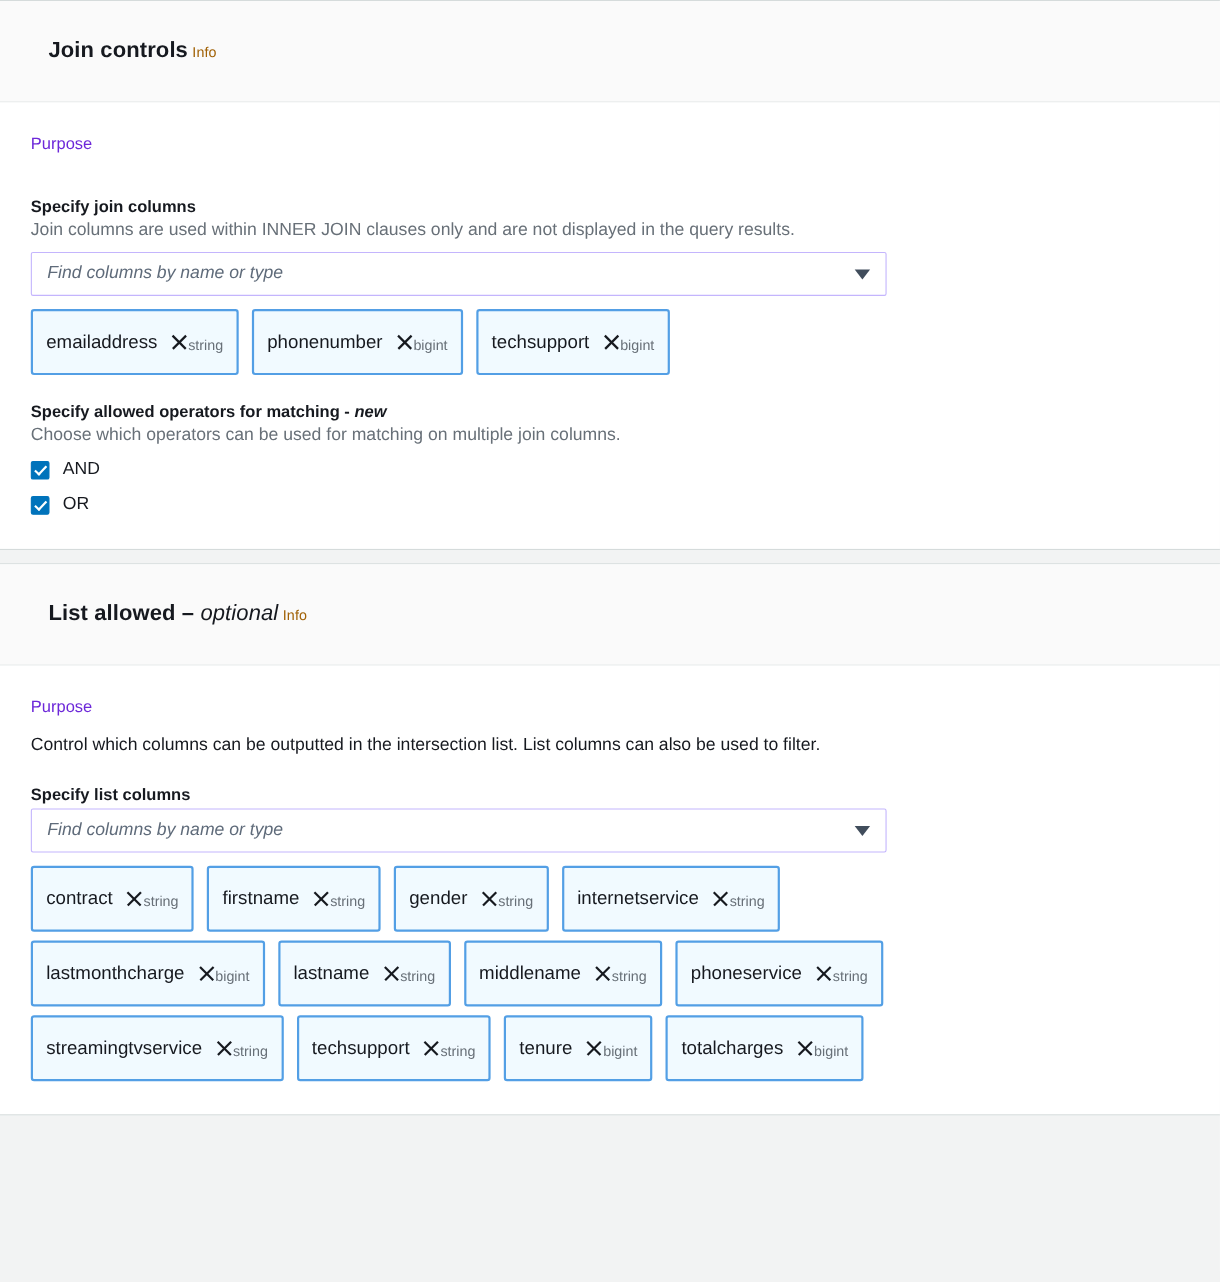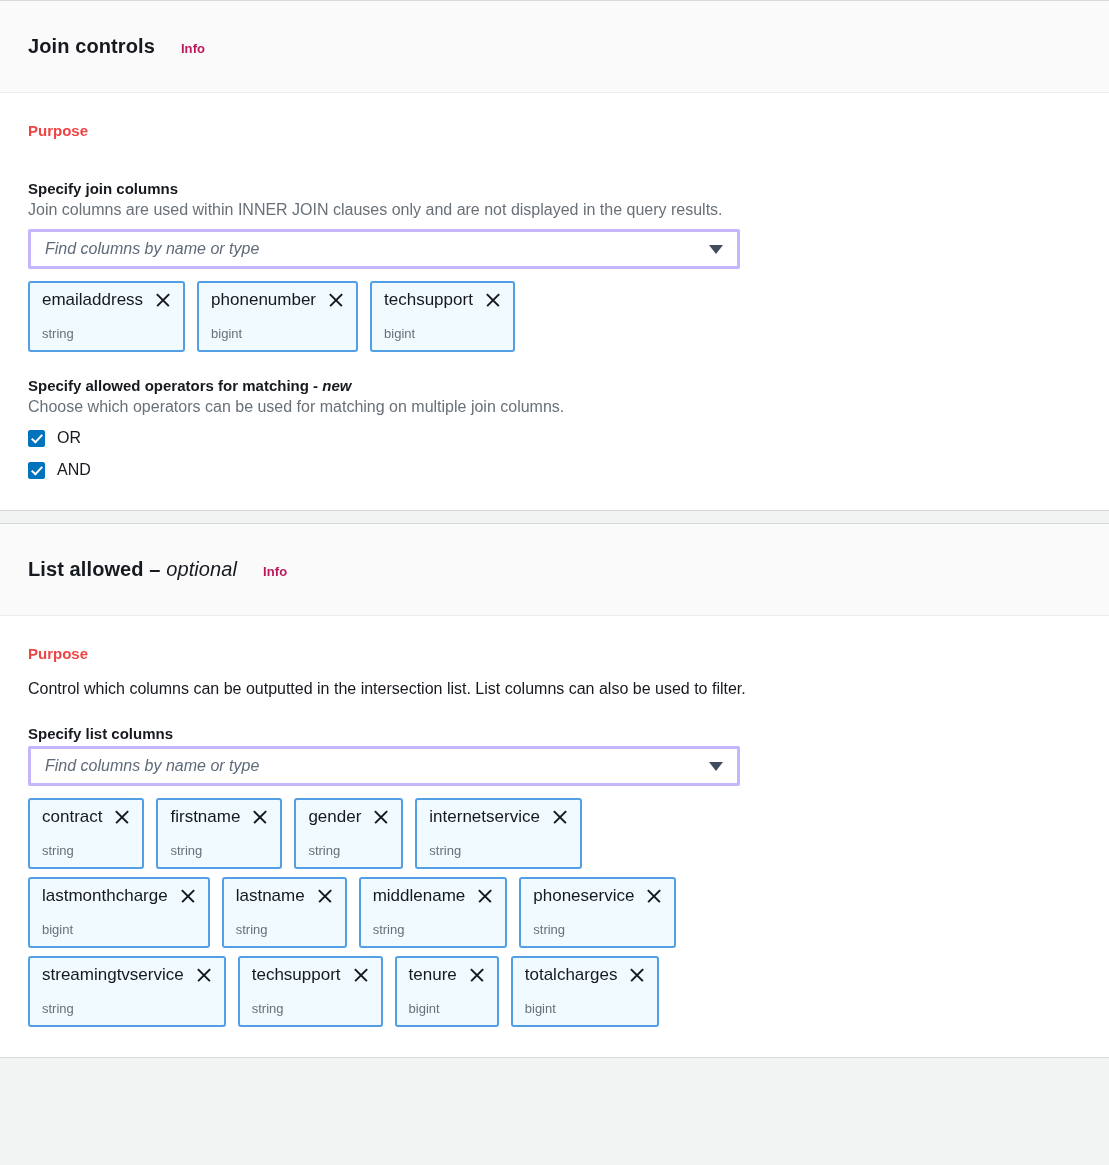--- a/index.html
+++ b/index.html
@@ -30,62 +30,61 @@
     border: 1px solid #d5dbdb;
     border-left: none;
     border-right: none;
     box-sizing: border-box;
   }
   .panel.first { border-top: 1px solid #d5dbdb; }
 
   .panel-header {
     background: #fafafa;
     border-bottom: 1px solid #eaeded;
-    padding: 0 28px;
+    padding: 0 44px;
     height: 92px;
     display: flex;
     align-items: center;
     box-sizing: border-box;
   }
   .panel-title {
     font-size: 20px;
     font-weight: bold;
     color: #16191f;
     letter-spacing: 0.1px;
     display: flex;
     align-items: baseline;
   }
   .panel-title .t-main { white-space: pre; }
   .panel-title .t-opt {
     font-style: italic;
     font-weight: normal;
     white-space: pre;
   }
   .info-link {
-    color: #be185d;
+    color: #a16207;
     font-size: 13px;
-    font-weight: bold;
+    font-weight: normal;
     text-decoration: none;
-    margin-left: 26px;
+    margin-left: 4px;
     cursor: pointer;
   }
 
   .panel-body {
     padding: 28px 28px 30px 28px;
     box-sizing: border-box;
   }
 
   
   .field-group { margin-bottom: 0; }
   .muted-label {
     font-size: 15px;
-    color: #ef4444;
+    color: #6d28d9;
     line-height: 20px;
     margin: 0 0 14px 0;
-    font-weight: bold;
   }
   .body-text {
     font-size: 16px;
     color: #16191f;
     line-height: 22px;
     margin: 0;
   }
   .section-label {
     font-size: 15px;
     font-weight: bold;
@@ -100,23 +99,23 @@
   .section-desc {
     font-size: 16px;
     color: #687078;
     line-height: 18px;
     margin: 0 0 10px 0;
   }
 
   
   .select-box {
     position: relative;
-    width: 712px;
+    width: 778px;
     height: 40px;
-    border: 3px solid #c4b5fd;
+    border: 1px solid #c4b5fd;
     border-radius: 2px;
     background: #ffffff;
     box-sizing: border-box;
     display: flex;
     align-items: center;
     padding: 1px 14px;
     cursor: pointer;
   }
   .select-placeholder {
     font-size: 16px;
@@ -145,21 +144,21 @@
   .token-row:last-child { margin-bottom: 0; }
   .token {
     border: 2px solid #539fe5;
     border-radius: 3px;
     background: #f1faff;
     padding: 7px 12px 8px 12px;
     margin-right: 12px;
     box-sizing: border-box;
     min-height: 60px;
     display: flex;
-    flex-direction: column;
+    flex-direction: row;
     justify-content: center;
     cursor: default;
   }
   .token-top {
     display: flex;
     align-items: center;
     white-space: nowrap;
   }
   .token-name {
     font-size: 17px;
@@ -300,25 +299,25 @@
 
       <div class="spacer-24"></div>
 
       <div class="field-group">
         <div class="section-label"><span>Specify allowed operators for matching - </span><span class="em-new">new</span></div>
         <div class="section-desc">Choose which operators can be used for matching on multiple join columns.</div>
 
         <div class="checkbox-list">
           <label class="checkbox-row">
             <span class="cb"></span>
-            <span class="cb-label">OR</span>
+            <span class="cb-label">AND</span>
           </label>
           <label class="checkbox-row">
             <span class="cb"></span>
-            <span class="cb-label">AND</span>
+            <span class="cb-label">OR</span>
           </label>
         </div>
       </div>
 
     </div>
   </div>
 
   <div class="gutter"></div>
 
   <div class="panel">

